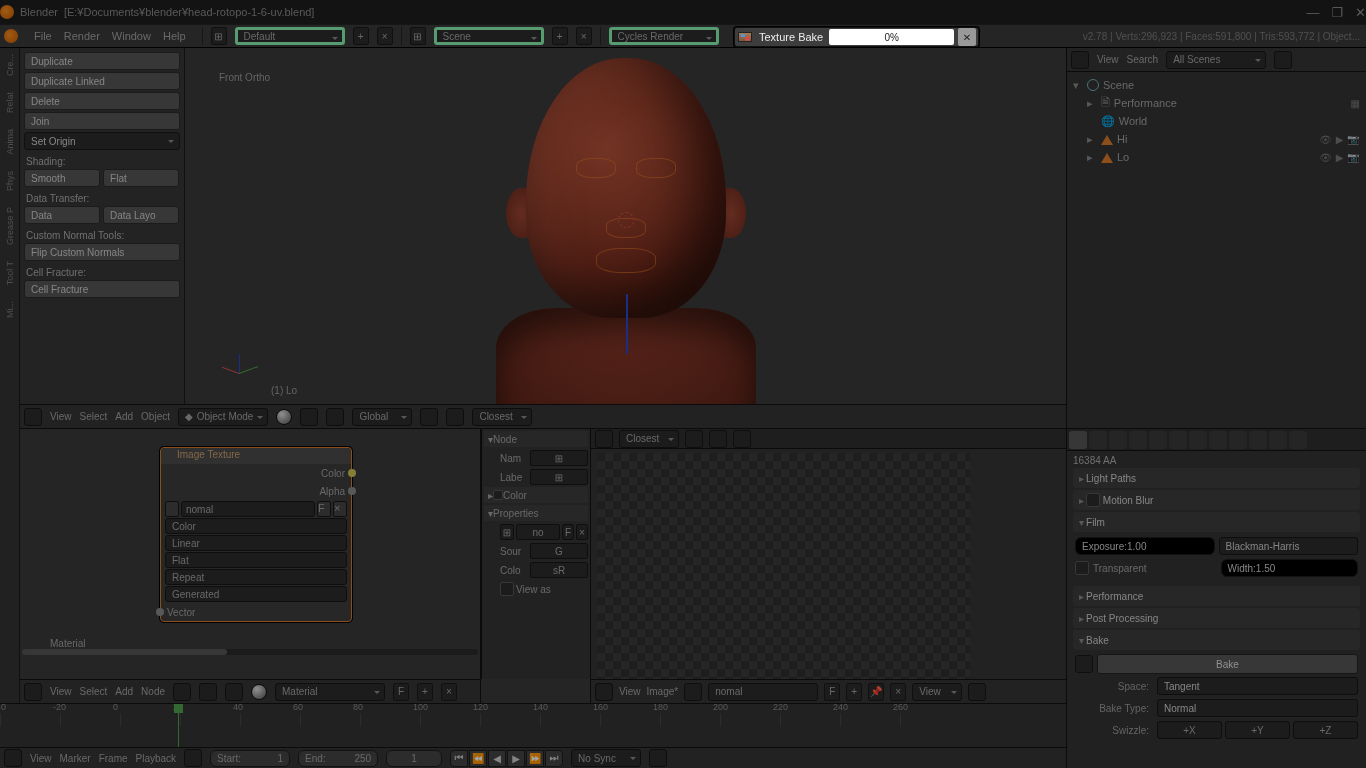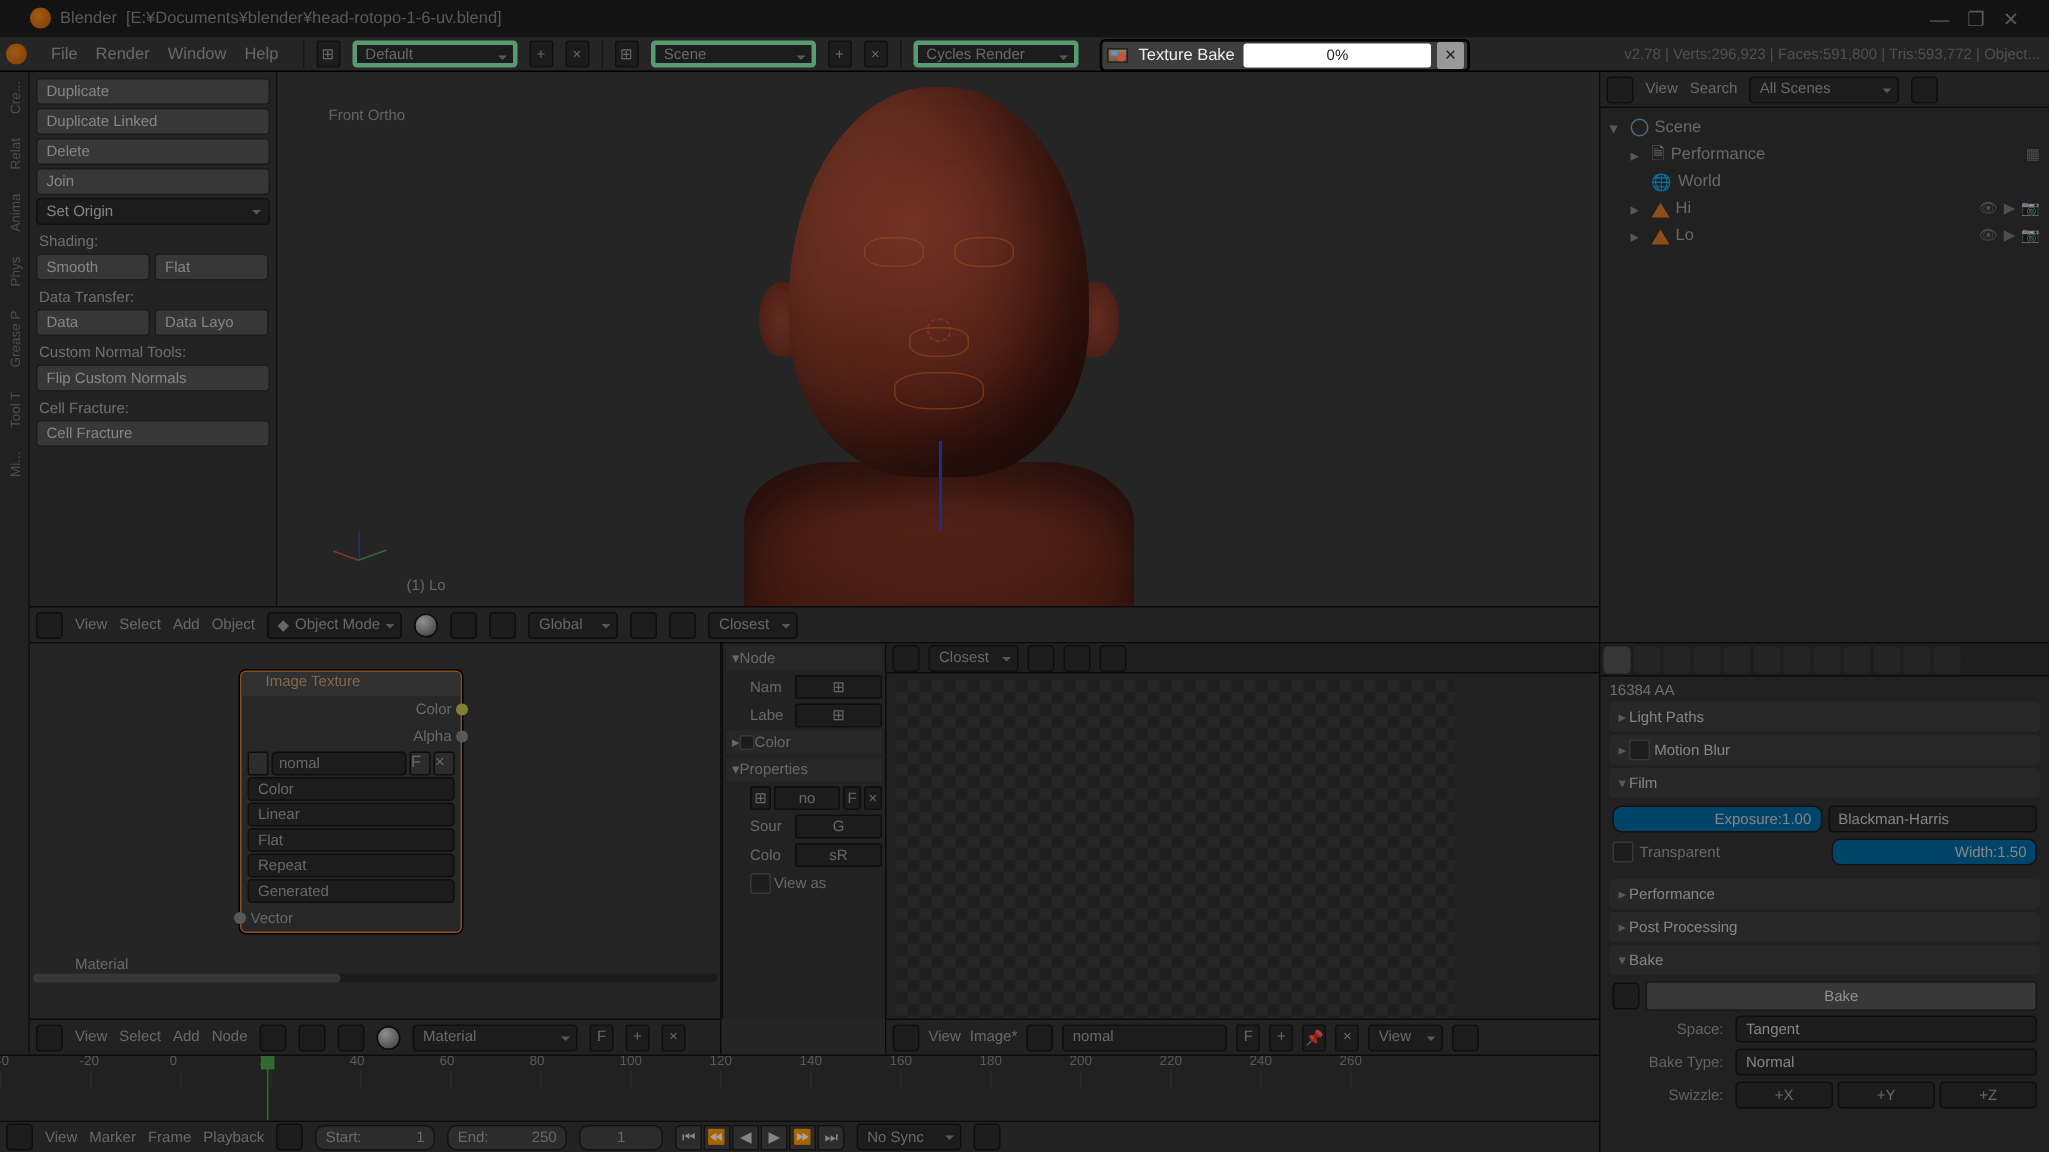--- a/index.html
+++ b/index.html
@@ -1,20 +1,20 @@
 <!DOCTYPE html>
 <html><head>
 <meta charset="utf-8">
 <style>
 * { margin: 0; padding: 0; box-sizing: border-box; font-family: sans-serif; user-select: none; }
 html, body { width: 1366px; height: 768px; overflow: hidden; background: #393939; color: #a0a0a0; font-size: 11px; }
 body::after { content: ""; position: fixed; inset: 0; background: rgba(0,0,0,0.35); pointer-events: none; z-index: 1000; }
 
 
-.titlebar { height: 24px; background: #1e1e1e; color: #888; display: flex; align-items: center; padding: 0 20px; justify-content: space-between; }
+.titlebar { height: 24px; background: #1e1e1e; color: #888; display: flex; align-items: center; padding: 0 0; justify-content: space-between; }
 .titlebar .t-left { display: flex; align-items: center; gap: 6px; }
 .titlebar .t-right { display: flex; align-items: center; gap: 12px; }
 .titlebar .winbtn { font-size: 13px; }
 .blender-logo { width: 14px; height: 14px; border-radius: 50%; background: radial-gradient(circle at 40% 40%, #f78b1f, #c45e00); display: inline-block; }
 
 
 .info-header { height: 24px; background: #3a3a3a; border-top: 1px solid #222; border-bottom: 1px solid #000; display: flex; align-items: center; padding: 0 4px; gap: 8px; position: relative; }
 .info-header .menu { display: flex; gap: 12px; padding: 0 8px; }
 .info-header .menu span { cursor: default; }
 .hdr-sep { width: 1px; height: 18px; background: #222; }
@@ -90,31 +90,31 @@
 .prop-tabs .pt { width: 18px; height: 18px; background: #3a3a3a; border-radius: 3px; }
 .prop-tabs .pt.active { background: #555; }
 .prop-body { flex: 1; padding: 2px 6px; overflow: hidden; }
 .prop-panel { margin-bottom: 2px; }
 .prop-panel .ph { background: #3c3c3c; height: 20px; display: flex; align-items: center; padding: 0 6px; border-radius: 3px; color: #ccc; }
 .prop-panel .ph::before { content: "▸ "; color: #888; margin-right: 2px; }
 .prop-panel.open .ph::before { content: "▾ "; }
 .prop-panel .pb { padding: 4px 2px; }
 .prow { display: flex; align-items: center; height: 20px; gap: 4px; margin-bottom: 2px; }
 .prow .plabel { flex: 0 0 78px; text-align: right; color: #999; padding-right: 4px; }
-.pnum { background: #0369a1; border: 1px solid #1d1d1d; border-radius: 6px; height: 18px; flex: 1; display: flex; align-items: center; justify-content: flex-end; padding: 0 6px; color: #ccc; }
+.pnum { background: #000000; border: 1px solid #1d1d1d; border-radius: 6px; height: 18px; flex: 1; display: flex; align-items: center; justify-content: flex-start; padding: 0 6px; color: #ccc; }
 .pdrop { background: #2b2b2b; border: 1px solid #161616; border-radius: 3px; height: 18px; flex: 1; padding: 0 6px; display: flex; align-items: center; color: #ccc; }
 .pcheck { width: 14px; height: 14px; border: 1px solid #555; border-radius: 2px; background: #2b2b2b; }
 .pbtn-wide { background: #555; border: 1px solid #222; border-radius: 3px; height: 20px; flex: 1; display: flex; align-items: center; justify-content: center; color: #ddd; }
 .swz { display: flex; gap: 3px; flex: 1; }
 .swz .s { background: #2b2b2b; border: 1px solid #161616; border-radius: 3px; height: 18px; flex: 1; display: flex; align-items: center; justify-content: center; }
 
 
 .node-editor { background: #393939; position: relative; border-top: 1px solid #111; }
 .node-editor .ne-canvas { position: absolute; inset: 0 0 24px 0; background: #3a3a3a; }
-.node-box { position: absolute; left: 140px; top: 18px; width: 148px; background: #3c3c3c; border: 1px solid #d87a2a; border-radius: 4px; box-shadow: 0 0 0 1px #000; }
+.node-box { position: absolute; left: 140px; top: 18px; width: 192px; background: #3c3c3c; border: 1px solid #d87a2a; border-radius: 4px; box-shadow: 0 0 0 1px #000; }
 .node-box .nh { background: #4a4a4a; height: 16px; font-size: 10px; color: #c8a070; padding: 1px 16px; border-radius: 4px 4px 0 0; }
 .node-box .nr { height: 18px; display: flex; align-items: center; justify-content: flex-end; padding: 0 6px; font-size: 10px; position: relative; }
 .node-box .nr .sock { position: absolute; right: -5px; width: 8px; height: 8px; border-radius: 50%; background: #c9c456; }
 .node-box .nr .sock.in { left: -5px; right: auto; background: #888; }
 .node-box .ndrop { margin: 1px 4px; background: #2b2b2b; border: 1px solid #161616; height: 16px; border-radius: 3px; font-size: 10px; padding: 0 6px; display: flex; align-items: center; }
 .node-box .nimg { margin: 1px 4px; display: flex; gap: 2px; }
 .node-box .nimg .nfield { flex: 1; background: #2b2b2b; border: 1px solid #161616; height: 16px; border-radius: 3px; font-size: 10px; padding: 0 4px; display: flex; align-items: center; }
 .node-box .nimg .nbtn { width: 14px; height: 16px; background: #444; border: 1px solid #161616; border-radius: 2px; }
 .ne-mat-label { position: absolute; left: 30px; bottom: 30px; font-size: 10px; }
 .ne-scroll { position: absolute; left: 2px; right: 2px; bottom: 24px; height: 6px; background: #2a2a2a; border-radius: 3px; }

